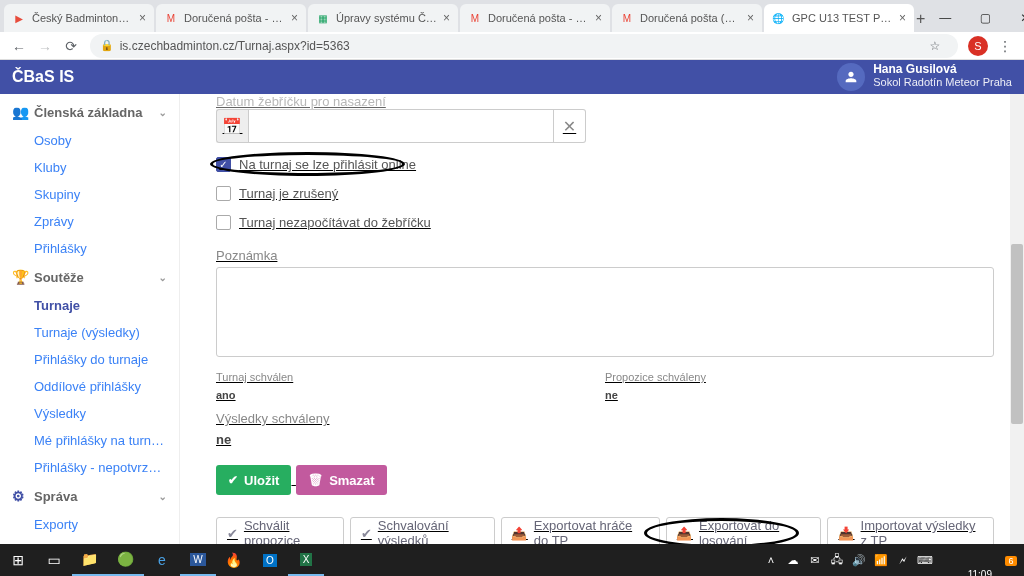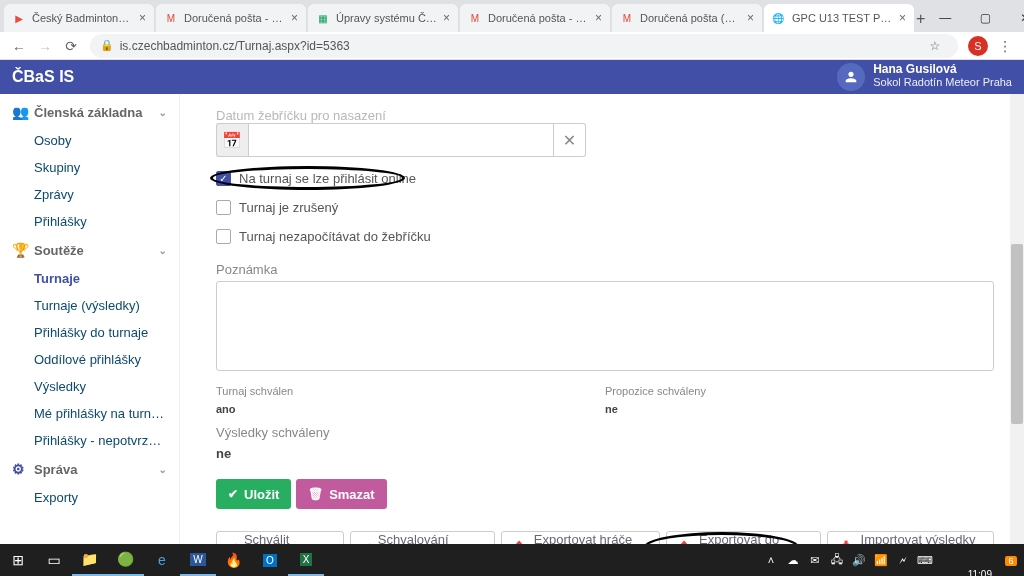--- a/index.html
+++ b/index.html
@@ -36,25 +36,25 @@
   .user-text .name { font-weight:bold; }
   .user-text .org { font-size:11px; opacity:.9; }
 
   
   .body-wrap { display:flex; height:calc(576px - 32px - 28px - 34px - 32px); }
   .sidebar { width:180px; background:#fff; border-right:1px solid #eee; overflow:hidden; padding-top:3px; }
   .side-group { display:flex; align-items:center; padding:7px 12px; font-size:13px; color:#666; font-weight:bold; position:relative; }
   .side-group .ico { width:22px; color:#4150a6; font-size:14px; }
   .side-group.gear .ico { color:#4150a6; }
   .side-group .chev { position:absolute; right:12px; color:#999; font-size:10px; }
-  .side-item { padding:6px 12px 6px 34px; font-size:13px; color:#0c4a6e; white-space:nowrap; overflow:hidden; text-overflow:ellipsis; }
+  .side-item { padding:6px 12px 6px 34px; font-size:13px; color:#3b82f6; white-space:nowrap; overflow:hidden; text-overflow:ellipsis; }
   .side-item.active { color:#4150a6; font-weight:bold; }
 
   
-  .main { flex:1; padding:14px 30px 0 36px; overflow:hidden; position:relative; }
+  .main { flex:1; padding:0 30px 0 36px; overflow:hidden; position:relative;text-decoration:underline; }
   .cutlabel { color:#888; font-size:13px; margin-top:0; opacity:.6; }
   .ig-addon { width:32px; height:34px; border:1px solid #ccc; border-right:none; background:#eee; display:flex; align-items:center; justify-content:center; color:#666; border-radius:3px 0 0 3px; }
   .ig-input { flex:1; height:34px; border:1px solid #ccc; }
   .ig-clear { width:32px; height:34px; border:1px solid #ccc; border-left:none; display:flex; align-items:center; justify-content:center; color:#888; border-radius:0 3px 3px 0; }
   .ig-wrap { display:flex; width:370px; }
 
   .chk-row { display:flex; align-items:center; margin-top:14px; font-size:13px; color:#555; }
   .chk { width:15px; height:15px; border:1px solid #aaa; border-radius:2px; margin-right:8px; display:flex; align-items:center; justify-content:center; font-size:10px; color:#fff; }
   .chk.checked { background:#4150a6; border-color:#4150a6; }
   .chk-row.highlight { position:relative; }
@@ -172,20 +172,21 @@
 
 <div class="body-wrap">
 
   <div class="sidebar">
     <div class="side-group">
       <span class="ico">👥</span>
       <span>Členská základna</span>
       <span class="chev">⌄</span>
     </div>
     <div class="side-item">Osoby</div>
+    <div class="side-item">Kluby</div>
     <div class="side-item">Skupiny</div>
     <div class="side-item">Zprávy</div>
     <div class="side-item">Přihlášky</div>
 
     <div class="side-group">
       <span class="ico">🏆</span>
       <span>Soutěže</span>
       <span class="chev">⌄</span>
     </div>
     <div class="side-item active">Turnaje</div>

